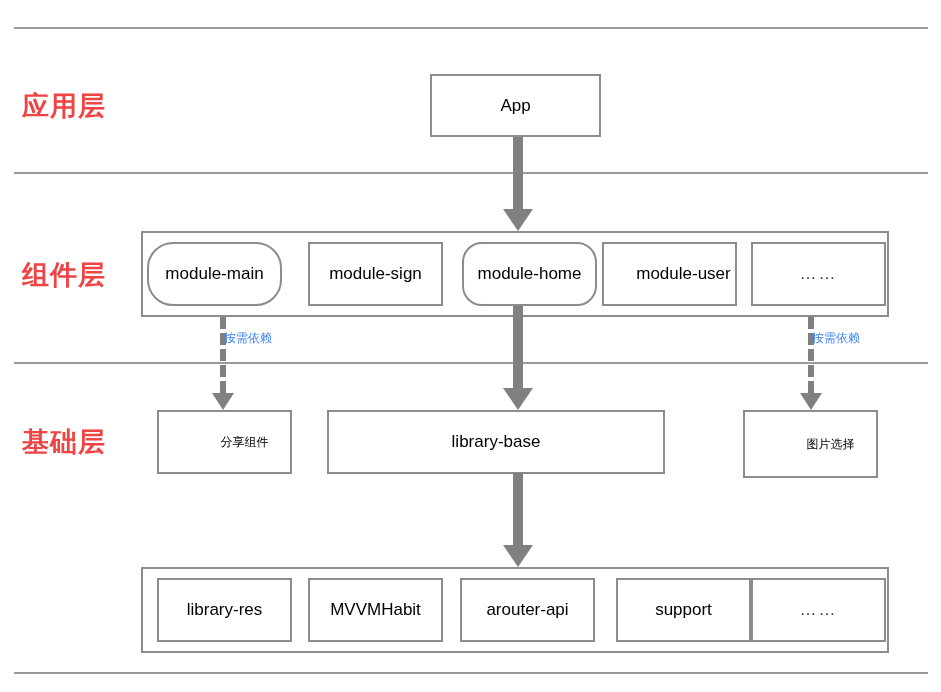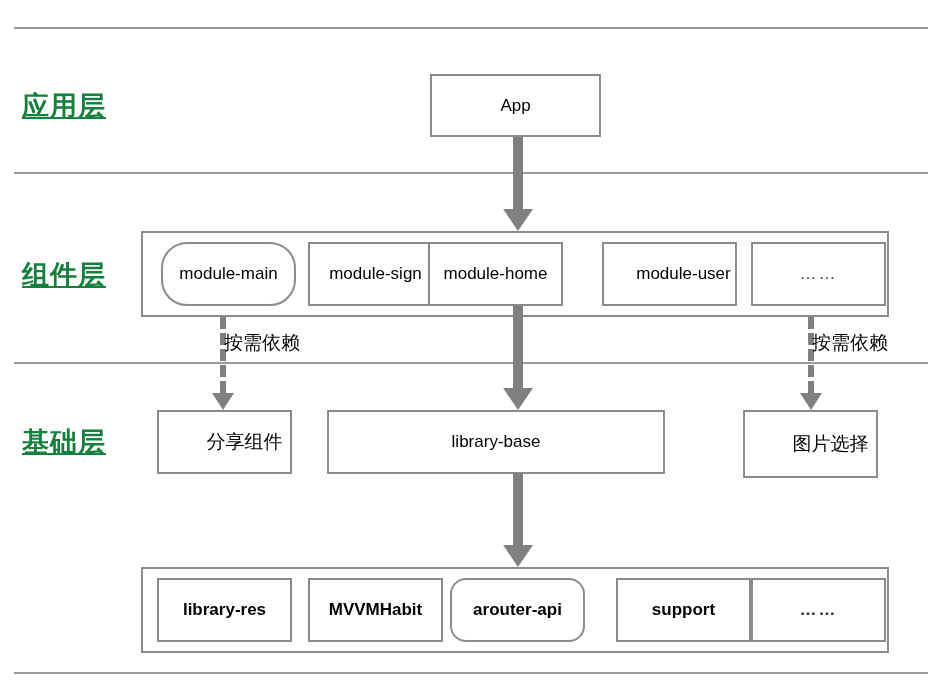--- a/index.html
+++ b/index.html
@@ -28,72 +28,71 @@
   .divider.d-app    { top: 172px; }
   .divider.d-comp   { top: 362px; }
   .divider.d-bottom { top: 672px; }
 
   
   .layer-title {
     position: absolute;
     left: 22px;
     font-size: 27px;
     font-weight: bold;
-    color: #15803d;
+    color: #ef4444;
     letter-spacing: 1px;
     white-space: nowrap;
-    text-decoration: underline;
   }
   .layer-title.t-app  { top: 88px; }
   .layer-title.t-comp { top: 257px; }
   .layer-title.t-base { top: 424px; }
 
   
   .node {
     position: absolute;
     box-sizing: border-box;
     border: 2px solid #8c8c8c;
     background: #ffffff;
     display: flex;
     align-items: center;
     justify-content: center;
     font-size: 17px;
     color: #000000;
     white-space: nowrap;
   }
-  .node.cjk { font-size: 19px; padding-left: 40px; }
+  .node.cjk { font-size: 12px; padding-left: 40px; }
 
   
   .group-box {
     position: absolute;
     box-sizing: border-box;
     border: 2px solid #8c8c8c;
     background: #ffffff;
   }
 
   
   #app-box       { left: 430px; top: 74px;  width: 171px; height: 63px; }
 
   #comp-group    { left: 141px; top: 231px; width: 748px; height: 86px; }
   .comp-node     { top: 242px; width: 135px; height: 64px; }
-  #comp-main     { left: 161px; border-radius: 26px; }
+  #comp-main     { left: 147px; border-radius: 26px; }
   #comp-sign     { left: 308px; }
-  #comp-home     { left: 428px; }
+  #comp-home     { left: 462px; border-radius: 20px; }
   #comp-user     { left: 602px; padding-left: 28px; }
   #comp-more     { left: 751px; }
 
   #base-share    { left: 157px; top: 410px; width: 135px; height: 64px; }
   #base-library  { left: 327px; top: 410px; width: 338px; height: 64px; }
   #base-picker   { left: 743px; top: 410px; width: 135px; height: 68px; }
 
   #lib-group     { left: 141px; top: 567px; width: 748px; height: 86px; }
-  .lib-node      { top: 578px; width: 135px; height: 64px; font-weight: bold; }
+  .lib-node      { top: 578px; width: 135px; height: 64px; }
   #lib-res       { left: 157px; }
   #lib-mvvm      { left: 308px; }
-  #lib-arouter   { left: 450px; border-radius: 16px; }
+  #lib-arouter   { left: 460px; }
   #lib-support   { left: 616px; }
   #lib-more      { left: 751px; }
 
   .ellipsis { letter-spacing: 2px; color: #333; }
 
   
   .arrow-solid {
     position: absolute;
   }
   .arrow-solid .shaft {
@@ -143,22 +142,22 @@
     border-right: 11px solid transparent;
     border-top: 17px solid #808080;
   }
   #arrow-dash-left  { left: 212px; top: 317px; width: 22px; height: 93px; }
   #arrow-dash-left .dshaft { height: 76px; }
   #arrow-dash-right { left: 800px; top: 317px; width: 22px; height: 93px; }
   #arrow-dash-right .dshaft { height: 76px; }
 
   .dash-label {
     position: absolute;
-    font-size: 19px;
-    color: #000000;
+    font-size: 12px;
+    color: #3b82f6;
     white-space: nowrap;
   }
   #dash-label-left  { left: 224px; top: 330px; }
   #dash-label-right { left: 812px; top: 330px; }
 </style>
 </head>
 <body>
 
 <div id="canvas">
 

